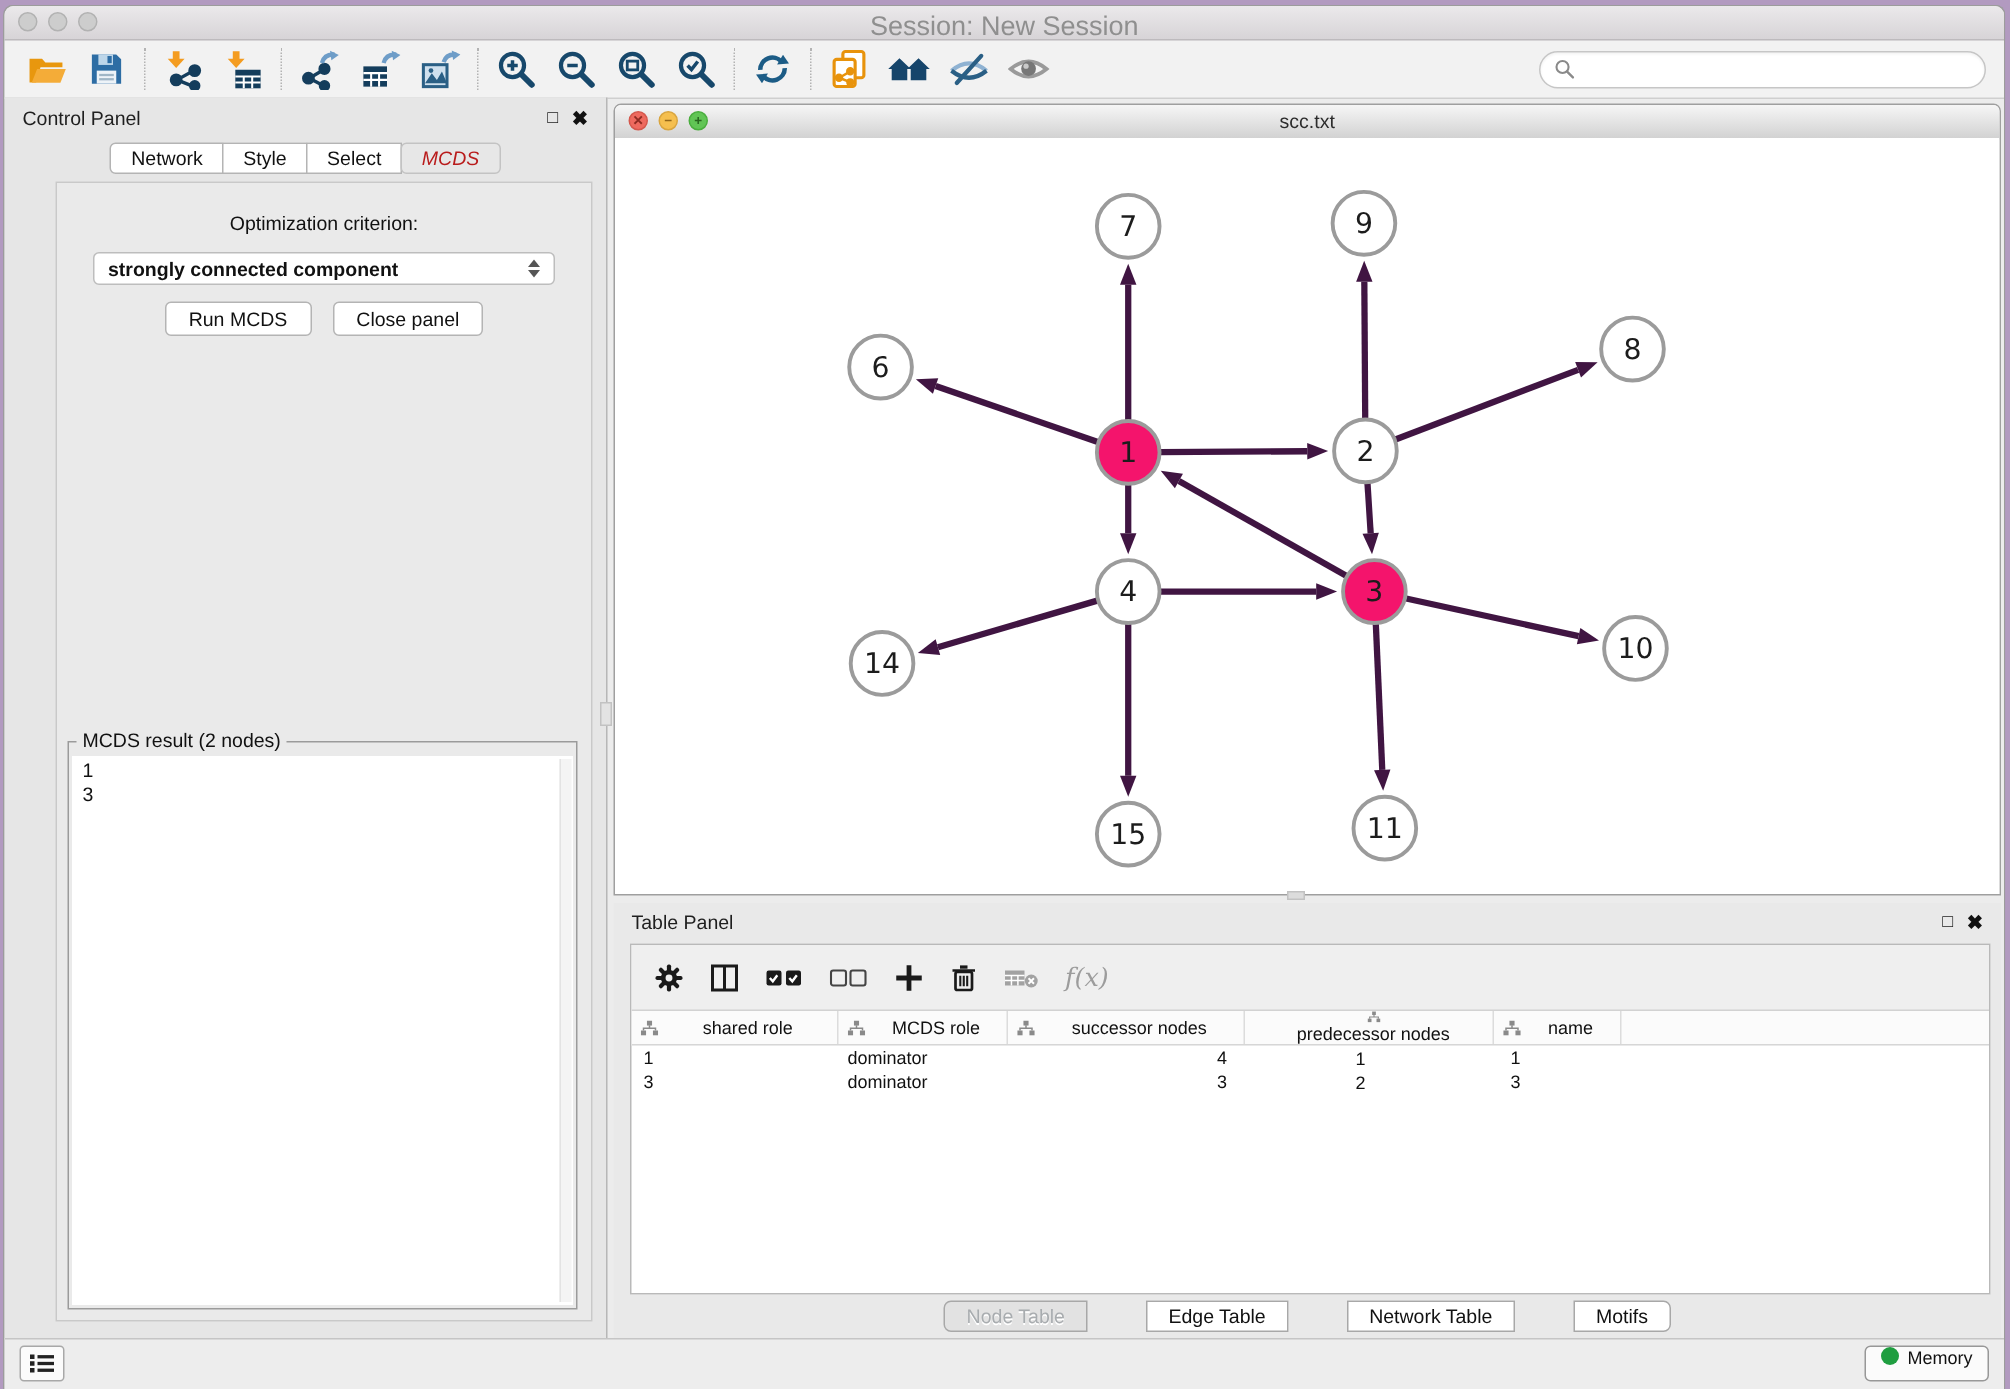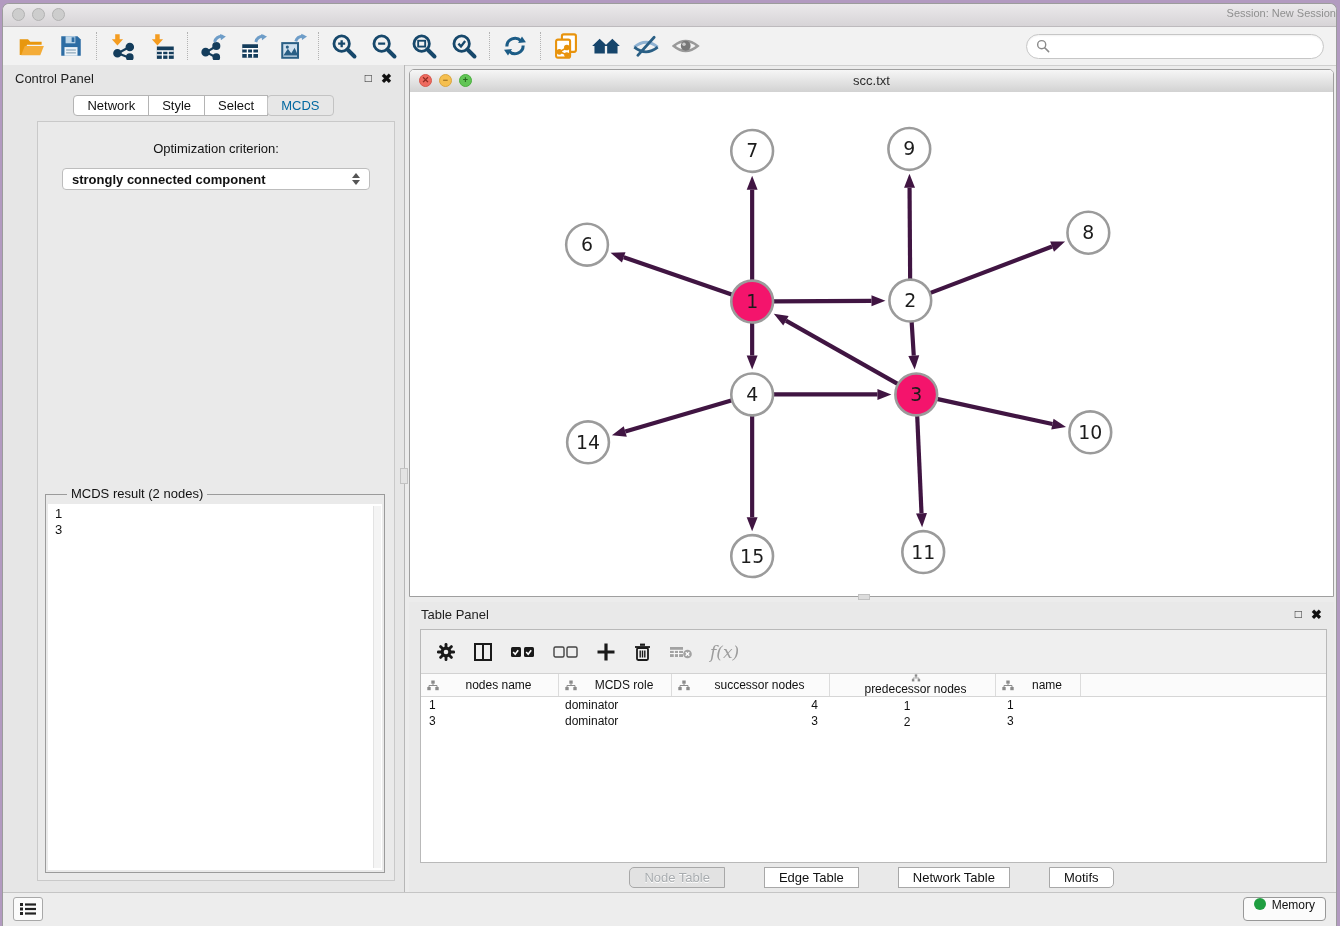--- a/index.html
+++ b/index.html
@@ -4,53 +4,53 @@
 <style>
   html,body{margin:0;padding:0;}
   body{width:1340px;height:926px;position:relative;background:#B29AC0;font-family:"Liberation Sans",sans-serif;overflow:hidden;
        -webkit-font-smoothing:antialiased;}
   .window{position:absolute;left:2px;right:3px;top:3px;bottom:0;background:#ececec;border:1px solid #9c9c9c;border-bottom:none;
           border-radius:7px 7px 0 0;overflow:hidden;}
   
   .titlebar{height:22px;background:linear-gradient(#ebe9eb,#d7d4d7);border-bottom:1px solid #bdbabd;position:relative;}
   .tl-group{position:absolute;left:9px;top:4px;display:flex;gap:7px;}
   .tl{width:13px;height:13px;border-radius:50%;background:#cdcdcd;border:1px solid #b2b2b2;box-sizing:border-box;}
-  .win-title{position:absolute;left:0;right:0;top:3px;text-align:right;font-size:11px;color:#8f8f8f;}
+  .win-title{position:absolute;left:0;right:0;top:3px;text-align:center;font-size:18px;color:#8f8f8f;}
   
   .toolbar{height:38px;background:#f2f2f2;border-bottom:1px solid #cfcfcf;display:flex;align-items:center;padding:0 8px;}
   .tbtn{width:40px;height:32px;display:flex;align-items:center;justify-content:center;}
   .tb-sep{align-self:center;height:28px;border-left:1px dotted #b3b3b3;margin:0 5px;}
   .tb-spacer{flex:1;}
   .searchbox{width:278px;height:23px;background:#fff;border:1px solid #c6c6c6;border-radius:13px;display:flex;align-items:center;
              padding:0 9px;margin-right:4px;box-shadow:inset 0 1px 2px rgba(0,0,0,.06);}
   .searchbox input{border:none;outline:none;flex:1;font-size:13px;background:transparent;margin-left:6px;color:#333;}
   
   .main{position:absolute;top:61px;bottom:33px;left:0;right:0;}
   .control-panel{position:absolute;left:0;top:0;bottom:0;width:402px;background:#e6e6e6;border-right:1px solid #b7b7b7;box-sizing:border-box;}
   .cp-header{height:26px;display:flex;align-items:center;padding:0 12px;}
   .cp-title{font-size:13px;color:#1f1f1f;}
   .panel-btns{margin-left:auto;display:flex;gap:9px;align-items:center;}
   .float-glyph{font-size:12px;color:#222;line-height:1;}
   .close-glyph{font-size:13px;color:#111;font-weight:bold;line-height:1;}
   .cp-tabs{display:flex;justify-content:center;margin-top:4px;}
   .seg-tab{padding:2px 13px;background:#fff;border:1px solid #b4b4b4;margin-left:-1px;font-size:13px;color:#111;position:relative;}
   .seg-tab:first-child{border-radius:4px 0 0 4px;margin-left:0;}
   .seg-tab:last-child{border-radius:0 4px 4px 0;}
-  .seg-tab.cp-active{background:#e7e7e7;color:#0369a1;border-color:#c3c3c3;border-radius:4px;z-index:0;}
+  .seg-tab.cp-active{background:#e7e7e7;color:#b91c1c;border-color:#c3c3c3;border-radius:4px;z-index:0;font-style:italic;}
   .cp-content{position:absolute;left:6px;right:9px;top:56px;bottom:12px;background:#eaeaea;border:1px solid #c9c9c9;margin-left:28px;}
   .opt-label{text-align:center;margin-top:19px;font-size:13px;color:#111;}
   .opt-select{width:308px;height:22px;margin:12px auto 0;background:#fff;border:1px solid #bdbdbd;border-radius:4px;display:flex;
               align-items:center;padding:0 9px;font-size:13px;color:#111;box-sizing:border-box;position:relative;font-weight:bold;}
   .spinner{margin-left:auto;display:flex;flex-direction:column;gap:2px;align-items:center;}
   .spin-up{width:0;height:0;border-left:4px solid transparent;border-right:4px solid transparent;border-bottom:5px solid #555;}
   .spin-dn{width:0;height:0;border-left:4px solid transparent;border-right:4px solid transparent;border-top:5px solid #555;}
   .cp-buttons{display:flex;justify-content:center;gap:14px;margin-top:11px;}
   .btn{padding:3px 15px;background:#fff;border:1px solid #b4b4b4;border-radius:4px;font-size:13px;color:#111;}
   .result-box{position:absolute;left:7px;right:9px;top:372px;bottom:7px;border:1px solid #9b9b9b;}
-  .result-legend{position:absolute;top:-9px;left:21px;background:#eaeaea;padding:0 4px;font-size:13px;color:#111;}
+  .result-legend{position:absolute;top:-9px;left:5px;background:#eaeaea;padding:0 4px;font-size:13px;color:#111;}
   .result-inner{position:absolute;left:2px;right:2px;top:9px;bottom:2px;background:#fff;overflow:hidden;}
   .result-line{font-size:13px;line-height:16px;padding-left:7px;color:#111;}
   .result-inner .result-line:first-child{padding-top:2px;}
   .result-scroll{position:absolute;right:3px;top:11px;bottom:4px;width:7px;background:#f4f4f4;border-left:1px solid #e3e3e3;}
   .v-splitter-handle{position:absolute;left:397px;top:403px;width:8px;height:16px;background:#e3e3e3;border:1px solid #c2c2c2;
                      box-sizing:border-box;z-index:5;}
   
   .right-area{position:absolute;left:403px;right:0;top:0;bottom:0;}
   .network-window{position:absolute;left:3px;right:2px;top:4px;height:528px;background:#fff;border:1px solid #9f9f9f;
                   border-radius:5px 5px 0 0;overflow:hidden;box-sizing:border-box;}
@@ -291,20 +291,24 @@
         </div>
       <div class="cp-content">
         <div class="opt-label">Optimization criterion:</div>
         <div class="opt-select">
           <span>strongly connected component</span>
           <span class="spinner">
             <span class="spin-up"></span>
               <span class="spin-dn"></span>
           </span>
         </div>
+        <div class="cp-buttons">
+          <div class="btn">Run MCDS</div>
+          <div class="btn">Close panel</div>
+        </div>
         <div class="result-box">
           <div class="result-legend">MCDS result (2 nodes)</div>
           <div class="result-inner">
               <div class="result-line">1</div>
               <div class="result-line">3</div>
             </div>
           <div class="result-scroll"></div>
         </div>
       </div>
     </div>
@@ -491,21 +495,21 @@
           <div class="tp-thead">
               <div class="th w0">
                 <svg width="12" height="11" viewBox="0 0 12 11">
                   <path d="M6 3.5 v2 M2 7 v-1.5 h8 V7" stroke="#8a8a8a" fill="none" stroke-width="1"></path>
                   <g fill="#8a8a8a">
                     <rect x="4.3" y="0.5" width="3.4" height="3.2"></rect>
                     <rect x="0.3" y="7" width="3.4" height="3.2"></rect>
                     <rect x="8.3" y="7" width="3.4" height="3.2"></rect>
                   </g>
                 </svg>
-                <span>nodes name</span>
+                <span>shared role</span>
               </div>
               <div class="th w1">
                 <svg width="12" height="11" viewBox="0 0 12 11">
                   <path d="M6 3.5 v2 M2 7 v-1.5 h8 V7" stroke="#8a8a8a" fill="none" stroke-width="1"></path>
                   <g fill="#8a8a8a">
                     <rect x="4.3" y="0.5" width="3.4" height="3.2"></rect>
                     <rect x="0.3" y="7" width="3.4" height="3.2"></rect>
                     <rect x="8.3" y="7" width="3.4" height="3.2"></rect>
                   </g>
                 </svg>

